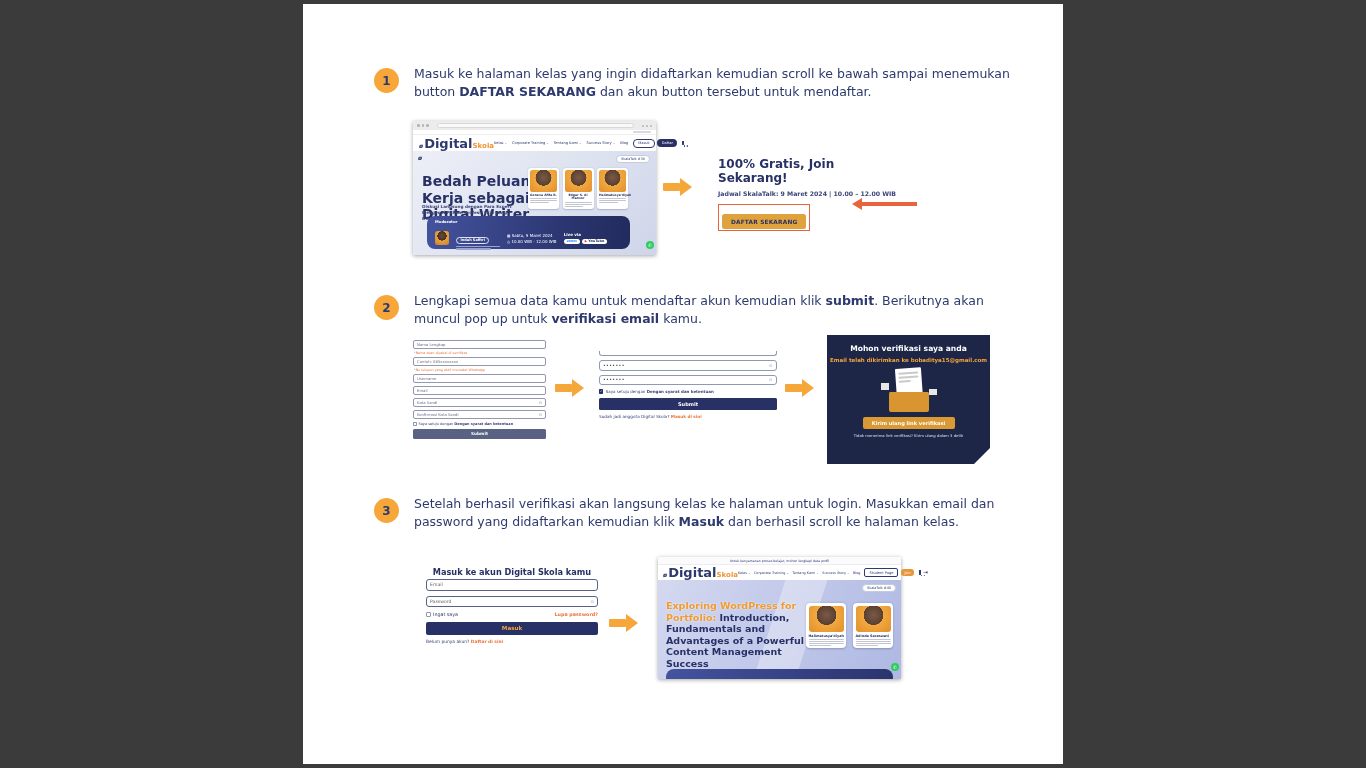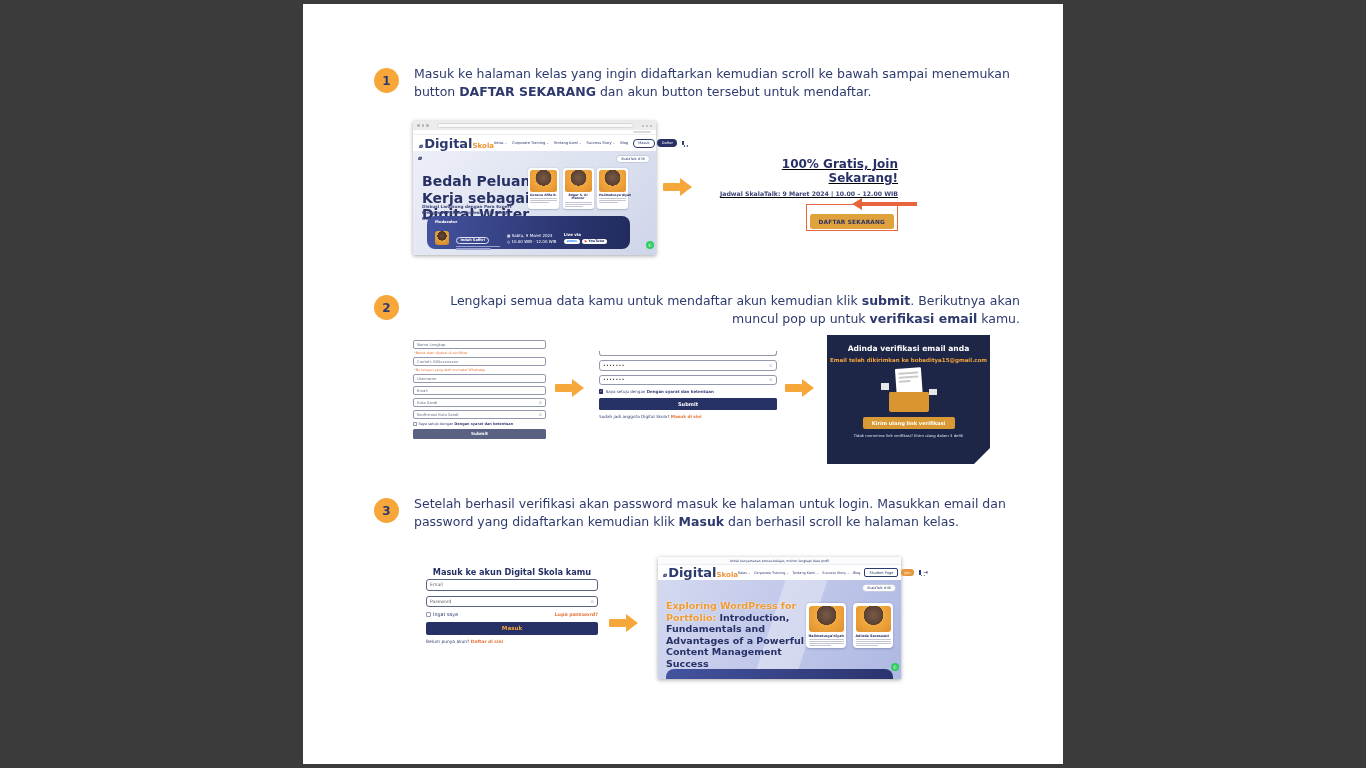--- a/index.html
+++ b/index.html
@@ -95,21 +95,21 @@
 
   
   .arrow-r { position:absolute; display:flex; align-items:center; }
   .arrow-r .bar { width:17px; height:8px; background:#f6a73a; border-radius:1px; }
   .arrow-r .head { width:0; height:0; border-top:9px solid transparent; border-bottom:9px solid transparent; border-left:12px solid #f6a73a; }
   .arrow-l { position:absolute; display:flex; align-items:center; }
   .arrow-l .head { width:0; height:0; border-top:6.5px solid transparent; border-bottom:6.5px solid transparent; border-right:10px solid #e8643c; }
   .arrow-l .bar { width:55px; height:3.8px; background:#e8643c; }
 
   
-  .join-block { position:absolute; left:415px; top:153px; width:180px; text-align:right;text-decoration:underline; }
+  .join-block { position:absolute; left:415px; top:153px; width:180px; text-align:left; }
   .join-block .jt { font-size:12px; font-weight:700; color:#273166; }
   .join-block .js { font-size:6.2px; font-weight:700; color:#3b4577; margin-top:5px; }
   .red-box { display:inline-block; margin-top:7px; border:1.5px solid #e8643c; padding:3px; }
   .daftar-btn { background:#dfa23d; color:#273166; font-weight:700; font-size:5.8px; padding:4.5px 9px; border-radius:2.5px; letter-spacing:.2px; }
 
   
   .mini-form { position:absolute; }
   .mini-input {
     height:9px; border:0.7px solid #9298ad; border-radius:2px; background:#fff;
     display:flex; align-items:center; justify-content:space-between;
@@ -291,21 +291,21 @@
     </div>
   </div>
   <div class="arrow-l" style="left:549px; top:194px;">
     <div class="head"></div>
       <div class="bar"></div>
   </div>
 
   <div class="step-badge" style="left:71px; top:291px;">
     <span>2</span>
   </div>
-  <div class="step-text" style="left:111px; top:288px;text-align:right;">
+  <div class="step-text" style="left:111px; top:288px;">
     <span>Lengkapi semua data kamu untuk mendaftar akun kemudian klik </span><b>submit</b><span>. Berikutnya akan muncul pop up untuk </span><b>verifikasi email</b><span> kamu.</span>
   </div>
 
   <div class="mini-form" style="left:110px; top:336px; width:133px;">
     <div class="mini-input">
         <span>Nama Lengkap</span>
       </div>
     <div class="fhelp">*Nama akan dipakai di sertifikat</div>
     <div class="mini-input">
         <span>Contoh: 085xxxxxxxx</span>
@@ -356,21 +356,21 @@
       <span>Sudah jadi anggota Digital Skola? </span><span class="olink">Masuk di sini</span>
     </div>
   </div>
 
   <div class="arrow-r" style="left:482px; top:375px;">
     <div class="bar"></div>
       <div class="head"></div>
   </div>
 
   <div class="popup">
-    <div class="pt">Adinda verifikasi email anda</div>
+    <div class="pt">Mohon verifikasi saya anda</div>
     <div class="ps">Email telah dikirimkan ke bobaditya15@gmail.com</div>
     <div class="env-wrap">
       <div class="env-sq1"></div>
       <div class="env-sq2"></div>
       <div class="env-paper">
         <div class="pl"></div>
         <div class="pl"></div>
         <div class="pl" style="width:60%;"></div>
       </div>
       <div class="env-flap"></div>
@@ -378,21 +378,21 @@
     </div>
     <div class="pbtn">Kirim ulang link verifikasi</div>
     <div class="pn">Tidak menerima link verifikasi? Kirim ulang dalam 3 detik</div>
     <div class="corner"></div>
   </div>
 
   <div class="step-badge" style="left:71px; top:494px;">
     <span>3</span>
   </div>
   <div class="step-text" style="left:111px; top:491px;">
-    <span>Setelah berhasil verifikasi akan password masuk ke halaman untuk login. Masukkan email dan password yang didaftarkan kemudian klik </span><b>Masuk</b><span> dan berhasil scroll ke halaman kelas.</span>
+    <span>Setelah berhasil verifikasi akan langsung kelas ke halaman untuk login. Masukkan email dan password yang didaftarkan kemudian klik </span><b>Masuk</b><span> dan berhasil scroll ke halaman kelas.</span>
   </div>
 
   <div class="login-card">
     <div class="lt">Masuk ke akun Digital Skola kamu</div>
     <div class="mini-input">
         <span>Email</span>
       </div>
     <div class="gap"></div>
     <div class="mini-input">
         <span>Password</span>

